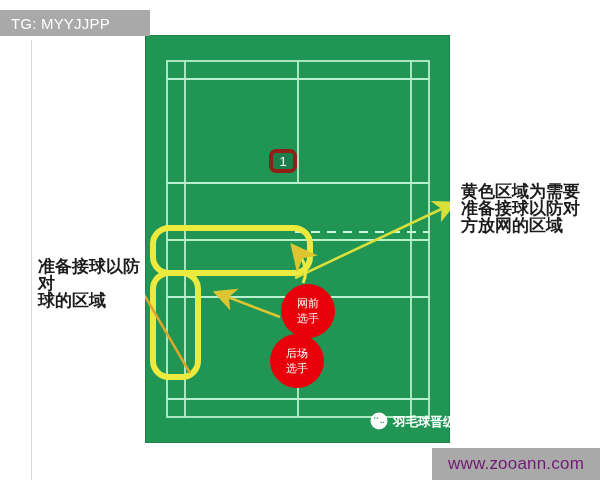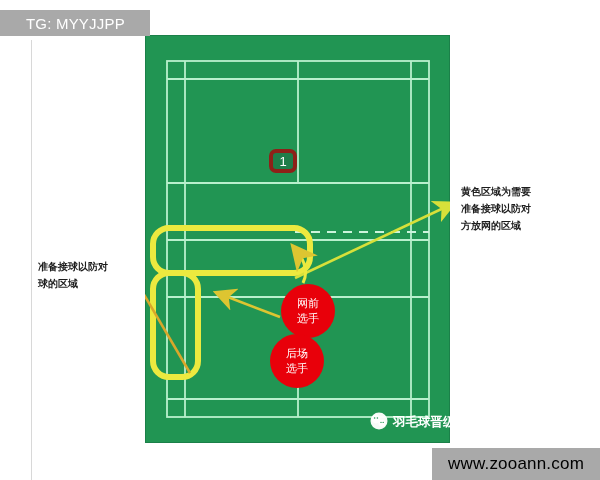--- a/index.html
+++ b/index.html
@@ -36,21 +36,21 @@
   
   #tg-banner {
     position: absolute;
     left: 0px;
     top: 10px;
     width: 150px;
     height: 26px;
     background: #a9a9a9;
     display: flex;
     align-items: center;
-    padding-left: 26px;
+    padding-left: 11px;
     box-sizing: border-box;
   }
   #tg-banner .t {
     color: #ffffff;
     font-size: 15px;
     letter-spacing: .2px;
     white-space: nowrap;
   }
 
   
@@ -59,41 +59,41 @@
     left: 432px;
     top: 448px;
     width: 168px;
     height: 32px;
     background: #a9a9a9;
     display: flex;
     align-items: center;
     justify-content: center;
   }
   #watermark .t {
-    color: #000000;
+    color: #701a75;
     font-size: 17px;
     letter-spacing: .2px;
     white-space: nowrap;
   }
 
   
   #court-wrap {
     position: absolute;
     left: 145px;
     top: 35px;
     width: 305px;
     height: 408px;
   }
   #court-svg { display:block; }
 
   
   .anno {
     position: absolute;
     color: #1c1c1c;
-    font-size: 10px;
+    font-size: 17px;
     line-height: 17px;
     font-family: "DejaVu Sans", "Liberation Sans", sans-serif;
     font-weight: 700;
     white-space: pre-line;
   }
   #anno-right {
     left: 461px;
     top: 183px;
     width: 132px;
   }

